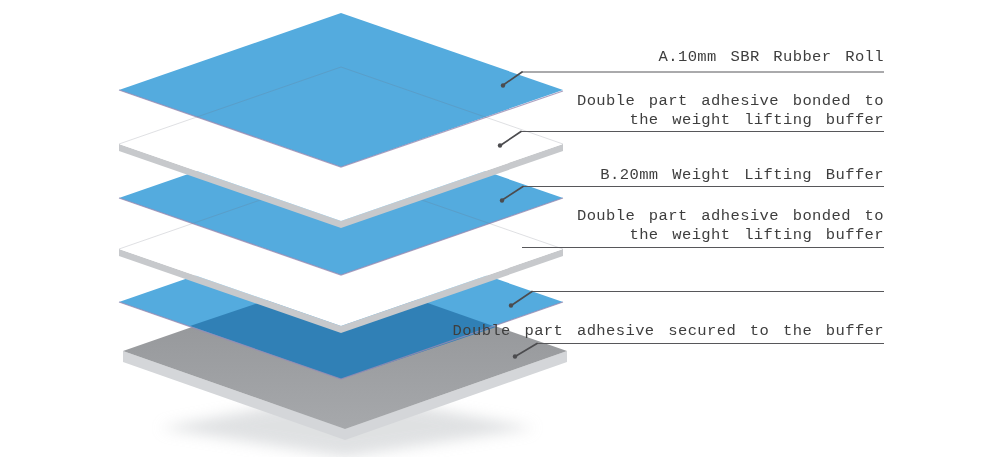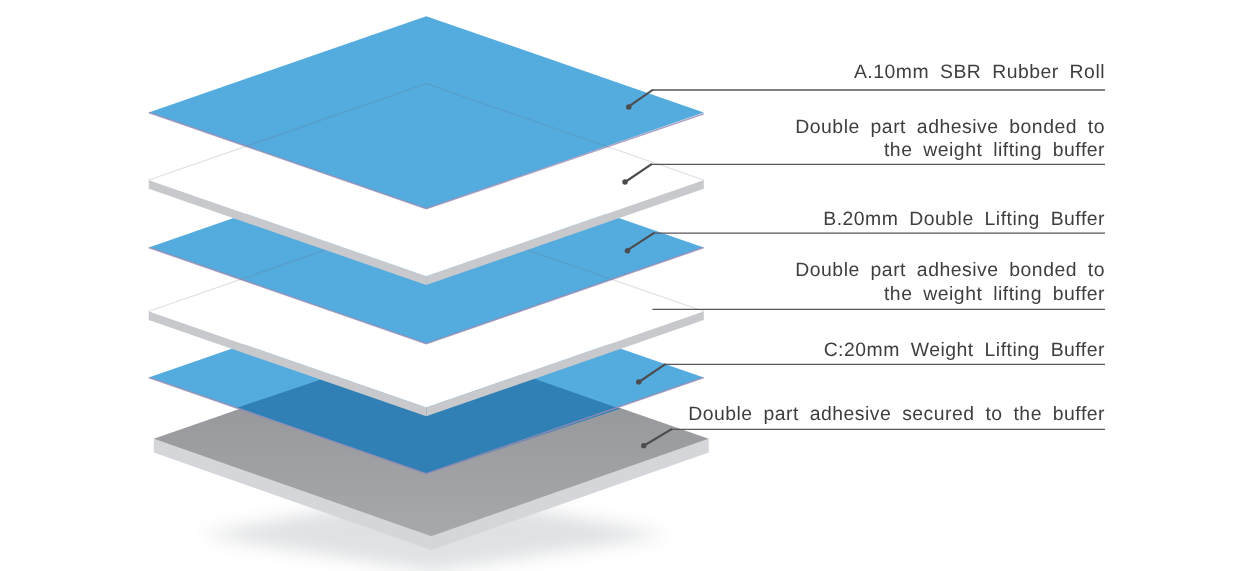--- a/index.html
+++ b/index.html
@@ -6,21 +6,21 @@
     margin: 0;
     padding: 0;
     background: #ffffff;
   }
   .stage {
     position: relative;
     width: 1000px;
     height: 457px;
     background: var(--background, #ffffff);
     overflow: hidden;
-    font-family: Liberation Sans, sans-serif;
+    font-family: Liberation Mono, monospace;
   }
   .stage svg {
     position: absolute;
     left: 0;
     top: 0;
   }
   .labels {
     position: absolute;
     inset: 0;
     pointer-events: none;
@@ -105,27 +105,24 @@
 
   <div class="labels">
     <div class="label" style="top:48px">
       <div>A.10mm SBR Rubber Roll</div>
     </div>
     <div class="label" style="top:92px">
       <div>Double part adhesive bonded to</div>
       <div>the weight lifting buffer</div>
     </div>
     <div class="label" style="top:166px">
-      <div>B.20mm Double Lifting Buffer</div>
+      <div>B.20mm Weight Lifting Buffer</div>
     </div>
     <div class="label" style="top:207px">
       <div>Double part adhesive bonded to</div>
       <div>the weight lifting buffer</div>
-    </div>
-    <div class="label" style="top:271px">
-      <div>C:20mm Weight Lifting Buffer</div>
     </div>
     <div class="label" style="top:322px">
       <div>Double part adhesive secured to the buffer</div>
     </div>
   </div>
 
 </div>
 
 </body></html>

